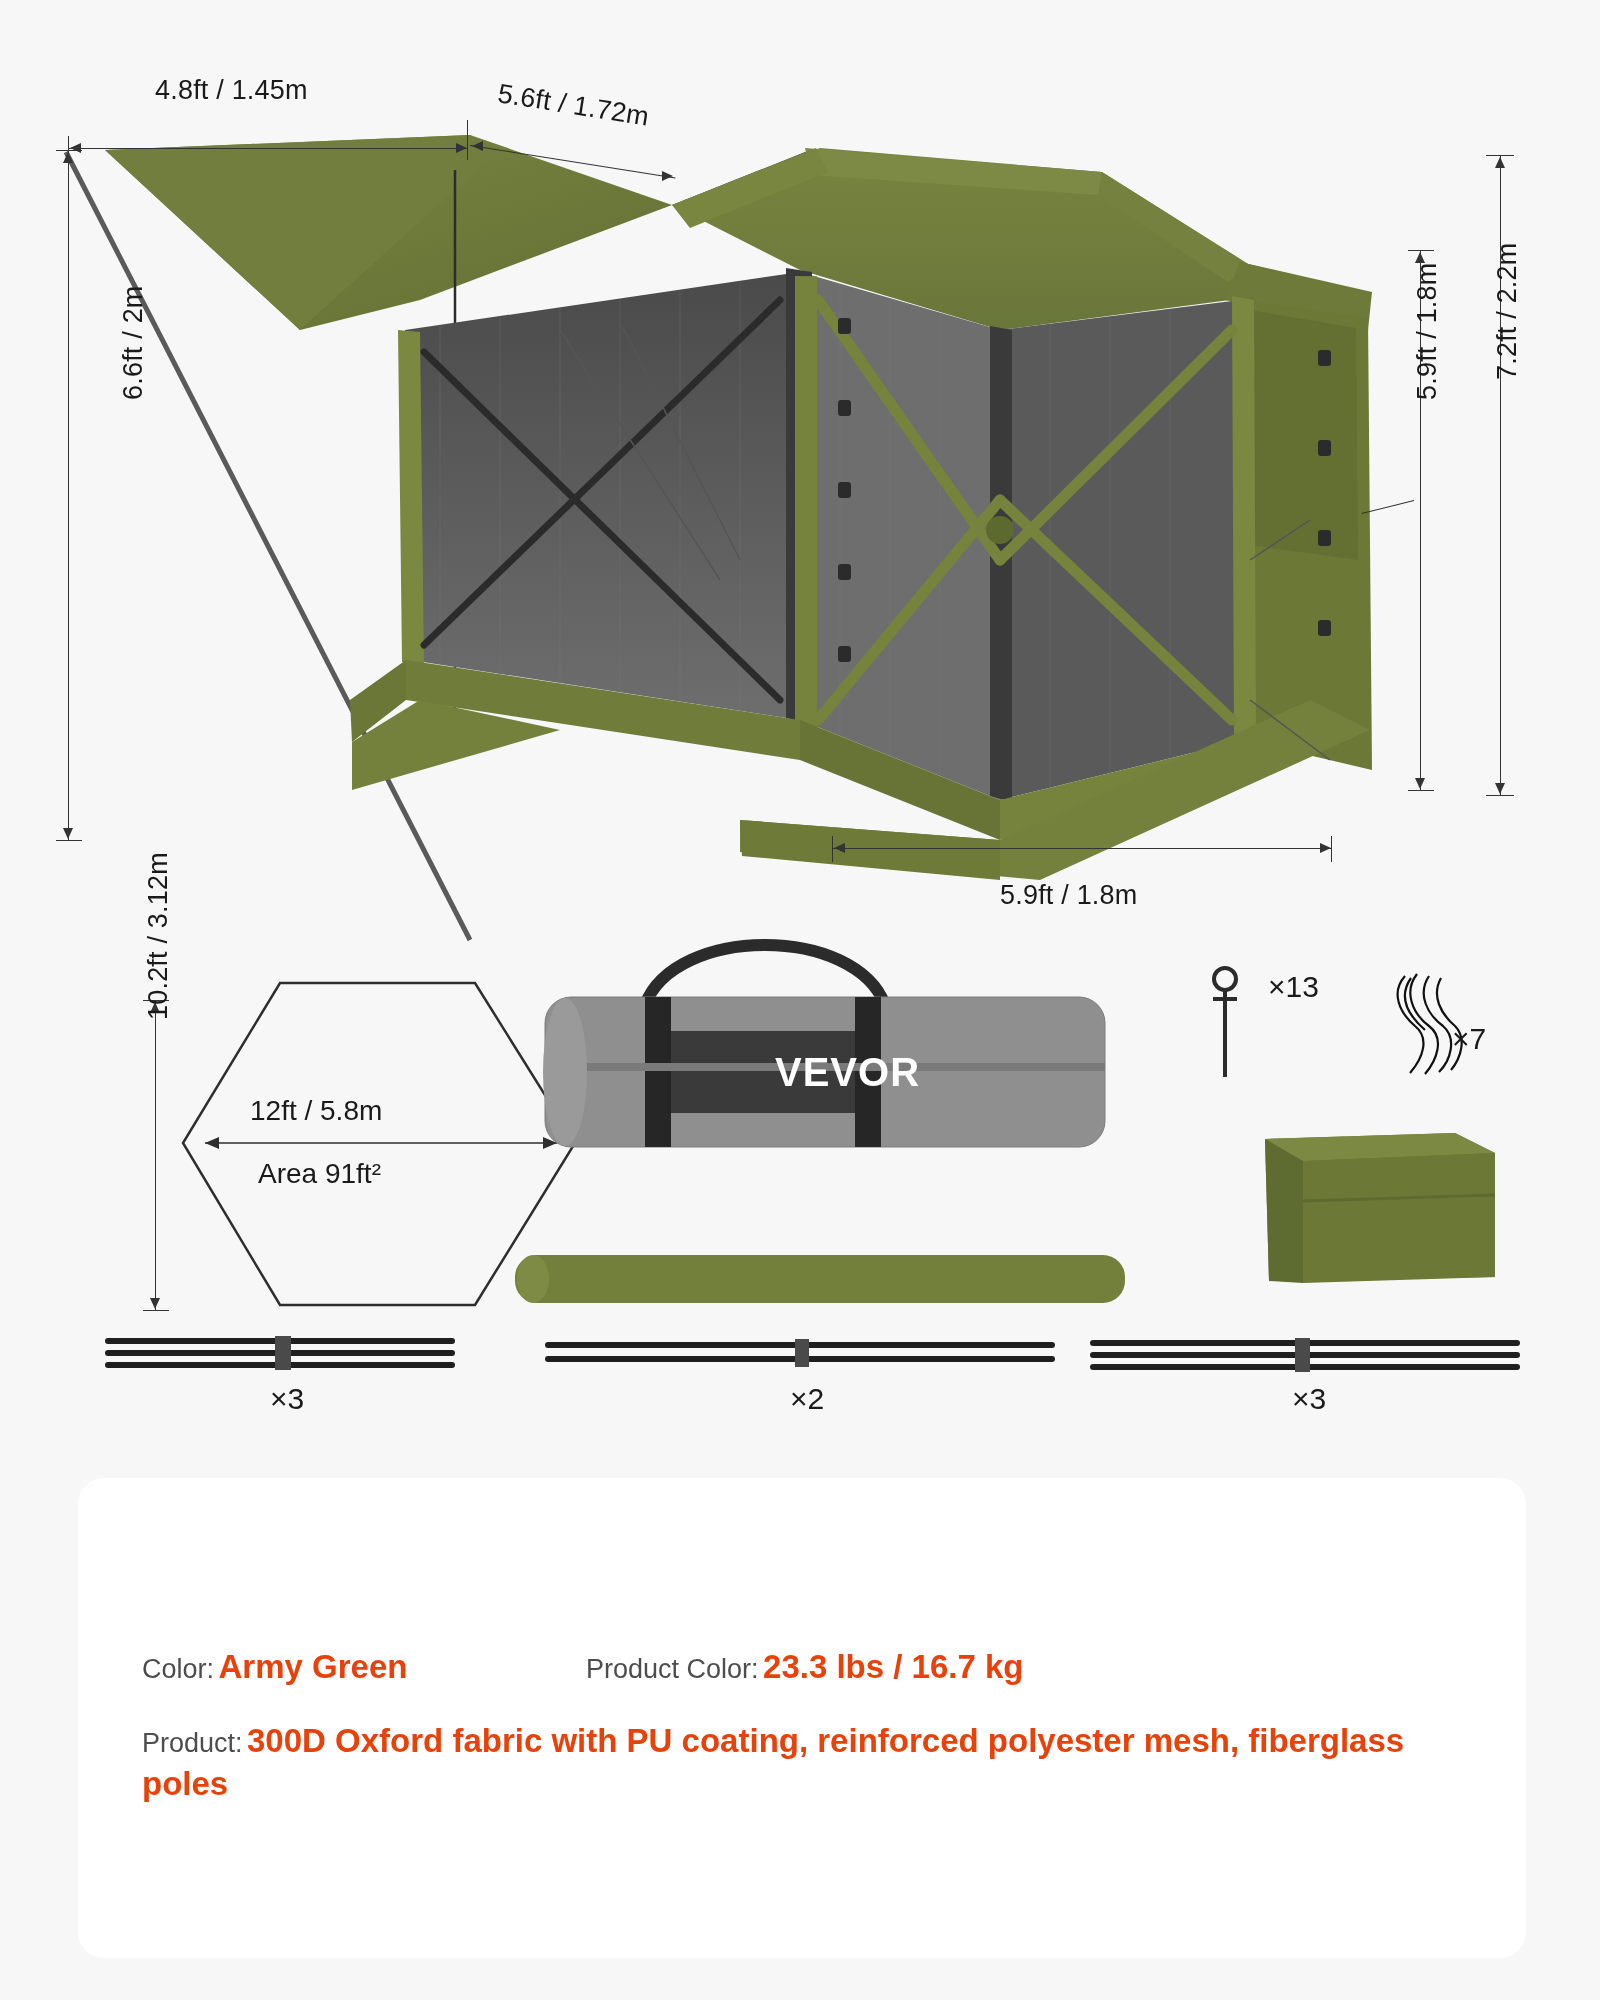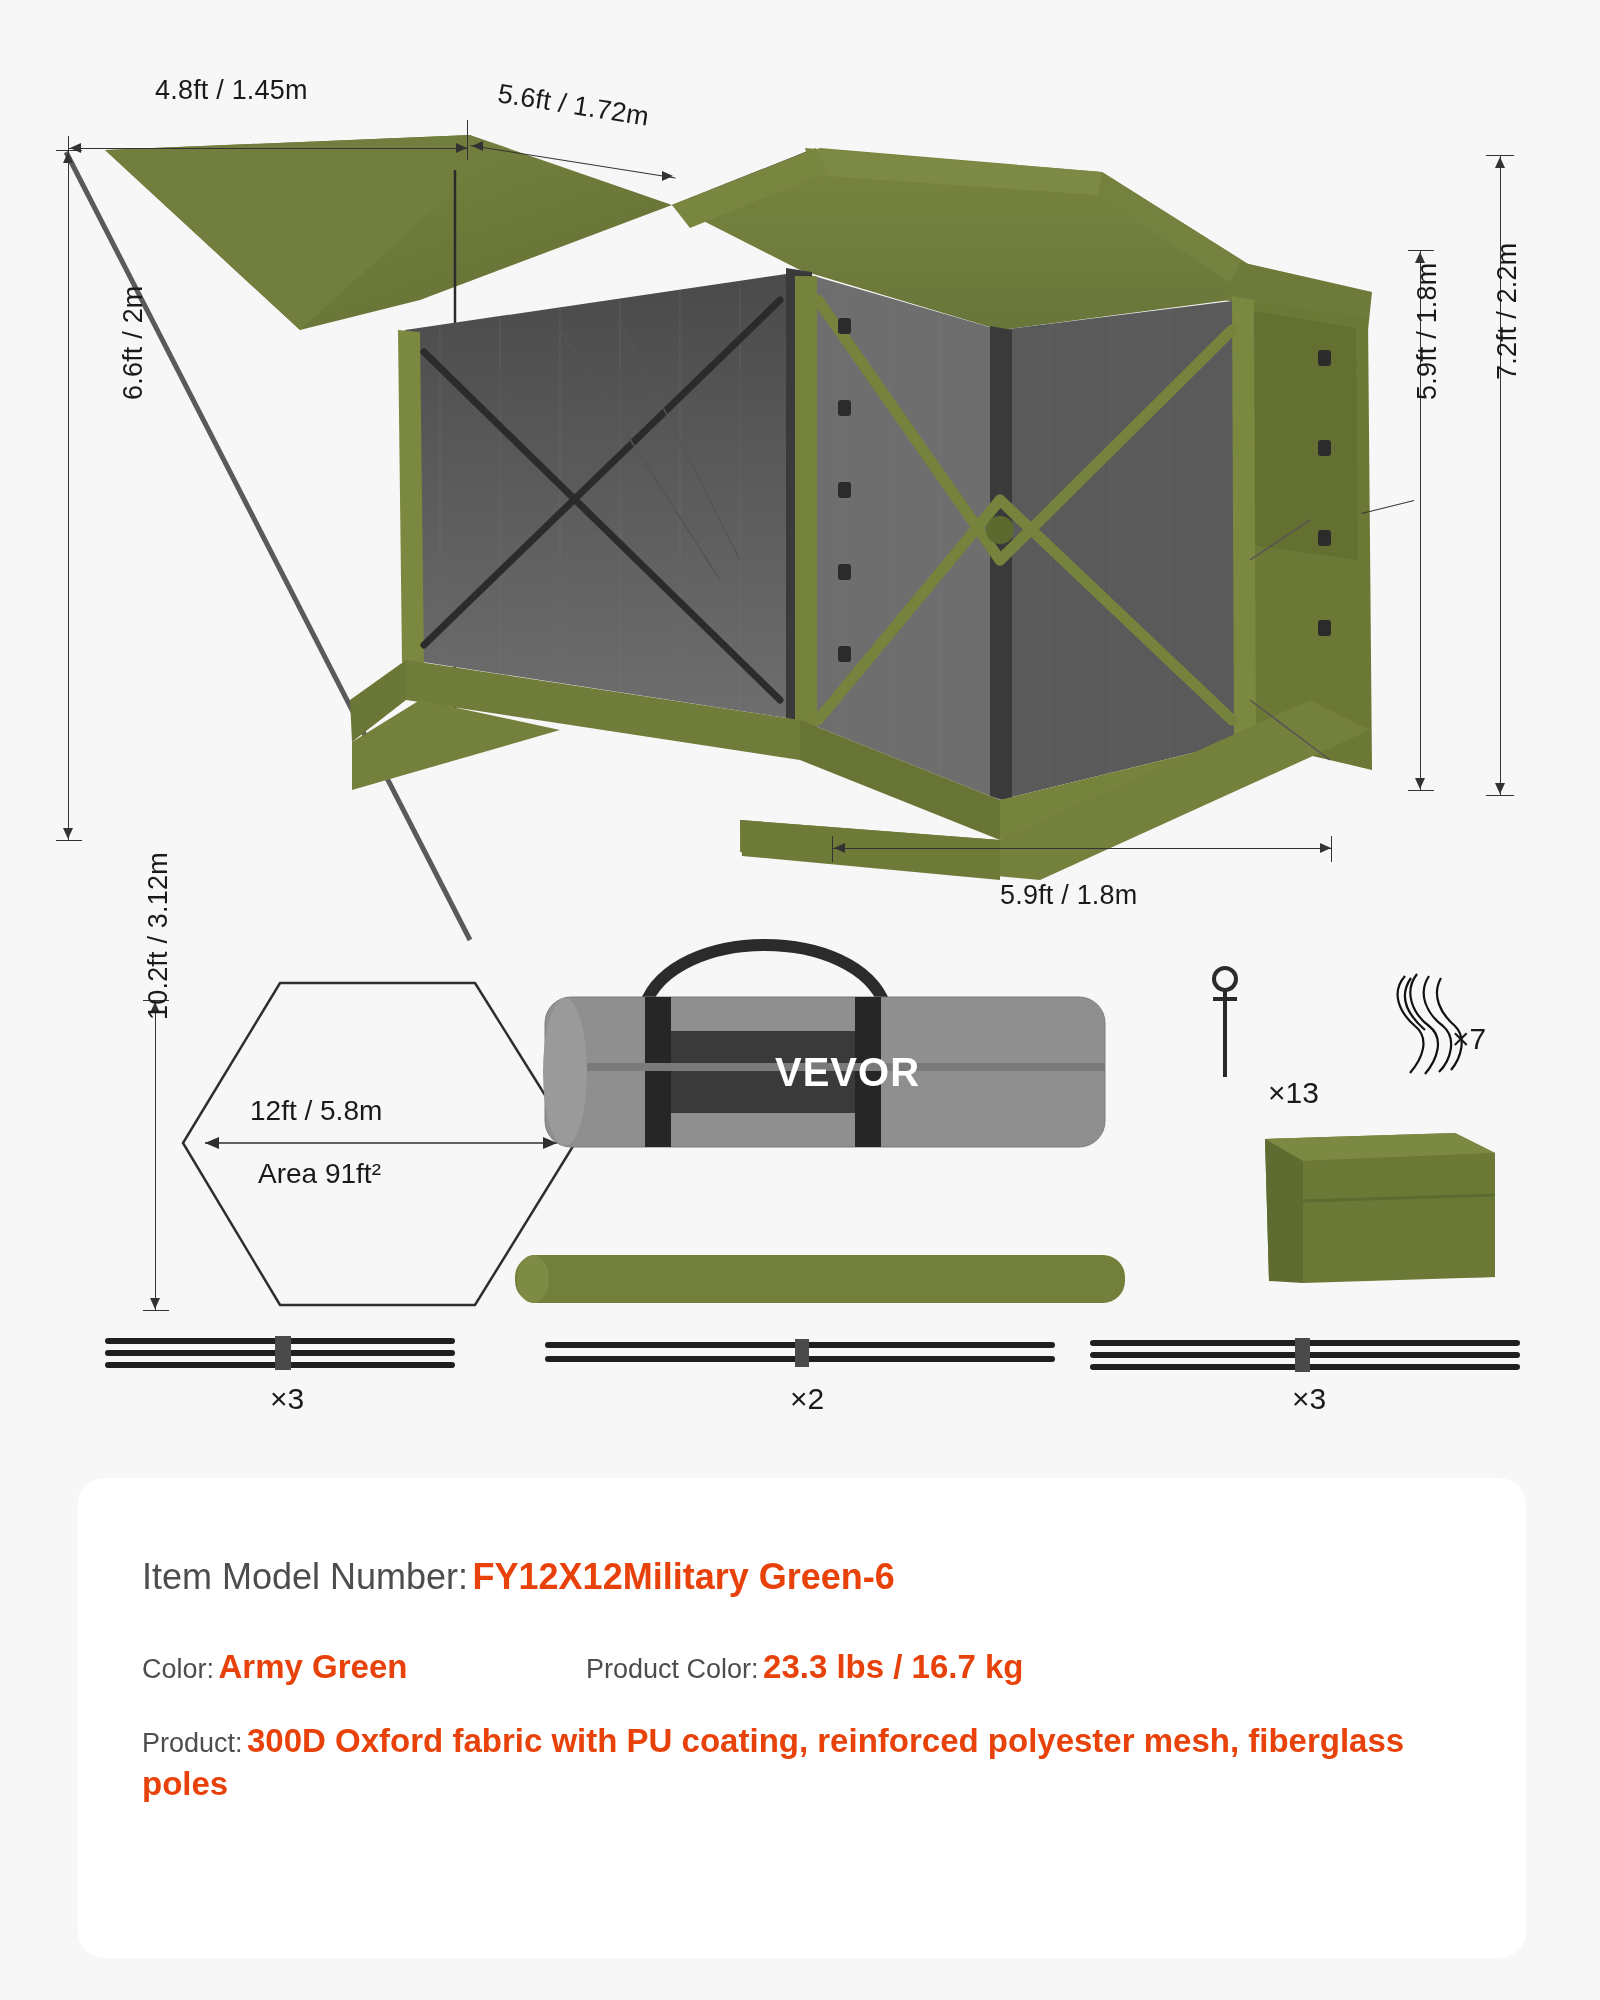--- a/index.html
+++ b/index.html
@@ -281,21 +281,21 @@
     <svg width="620" height="70" viewBox="0 0 620 70" style="position:absolute; left:515px; top:1245px;">
       <rect x="0" y="10" width="610" height="48" rx="22" fill="#73803c"></rect>
       <ellipse cx="18" cy="34" rx="16" ry="24" fill="#7e8b44"></ellipse>
     </svg>
 
     <svg width="60" height="120" viewBox="0 0 60 120" style="position:absolute; left:1195px; top:965px;">
       <circle cx="30" cy="14" r="11" fill="none" stroke="#2b2b2b" stroke-width="4"></circle>
       <line x1="30" y1="24" x2="30" y2="112" stroke="#2b2b2b" stroke-width="4"></line>
       <line x1="18" y1="34" x2="42" y2="34" stroke="#2b2b2b" stroke-width="4"></line>
     </svg>
-    <div class="count-label" style="left:1268px; top:1076px;">×13</div>
+    <div class="count-label" style="left:1268px; top:970px;">×13</div>
 
     <svg width="90" height="110" viewBox="0 0 90 110" style="position:absolute; left:1385px; top:968px;">
       <g stroke="#111" stroke-width="2.2" fill="none">
         <path d="M20 8 C5 25 15 45 30 58 C45 70 38 90 25 105"></path>
         <path d="M32 6 C18 24 28 46 44 58 C60 70 52 92 40 106"></path>
         <path d="M44 8 C32 26 42 46 58 58 C72 70 66 92 54 104"></path>
         <path d="M56 10 C46 28 56 46 70 58 C82 70 76 90 66 102"></path>
         <path d="M26 10 C12 30 24 48 40 62"></path>
       </g>
     </svg>
@@ -327,24 +327,20 @@
     <svg width="440" height="46" viewBox="0 0 440 46" style="position:absolute; left:1090px; top:1332px;">
       <rect x="0" y="8" width="430" height="6" rx="3" fill="#1f1f1f"></rect>
       <rect x="0" y="20" width="430" height="6" rx="3" fill="#1f1f1f"></rect>
       <rect x="0" y="32" width="430" height="6" rx="3" fill="#1f1f1f"></rect>
       <rect x="205" y="6" width="15" height="34" fill="#4a4a4a"></rect>
     </svg>
     <div class="count-label" style="left:1292px; top:1382px;">×3</div>
   </div>
 
   <div class="spec-card">
-    <div class="spec-line" style="left:64px; top:78px;">
-      <span class="spec-key big">Item Model Number:</span>
-      <span class="spec-val big">FY12X12Military Green-6</span>
-    </div>
 
     <div class="spec-line" style="left:64px; top:170px;">
       <span class="spec-key">Color:</span>
       <span class="spec-val">Army Green</span>
     </div>
 
     <div class="spec-line" style="left:508px; top:170px;">
       <span class="spec-key">Product Color:</span>
       <span class="spec-val">23.3 lbs / 16.7 kg</span>
     </div>

